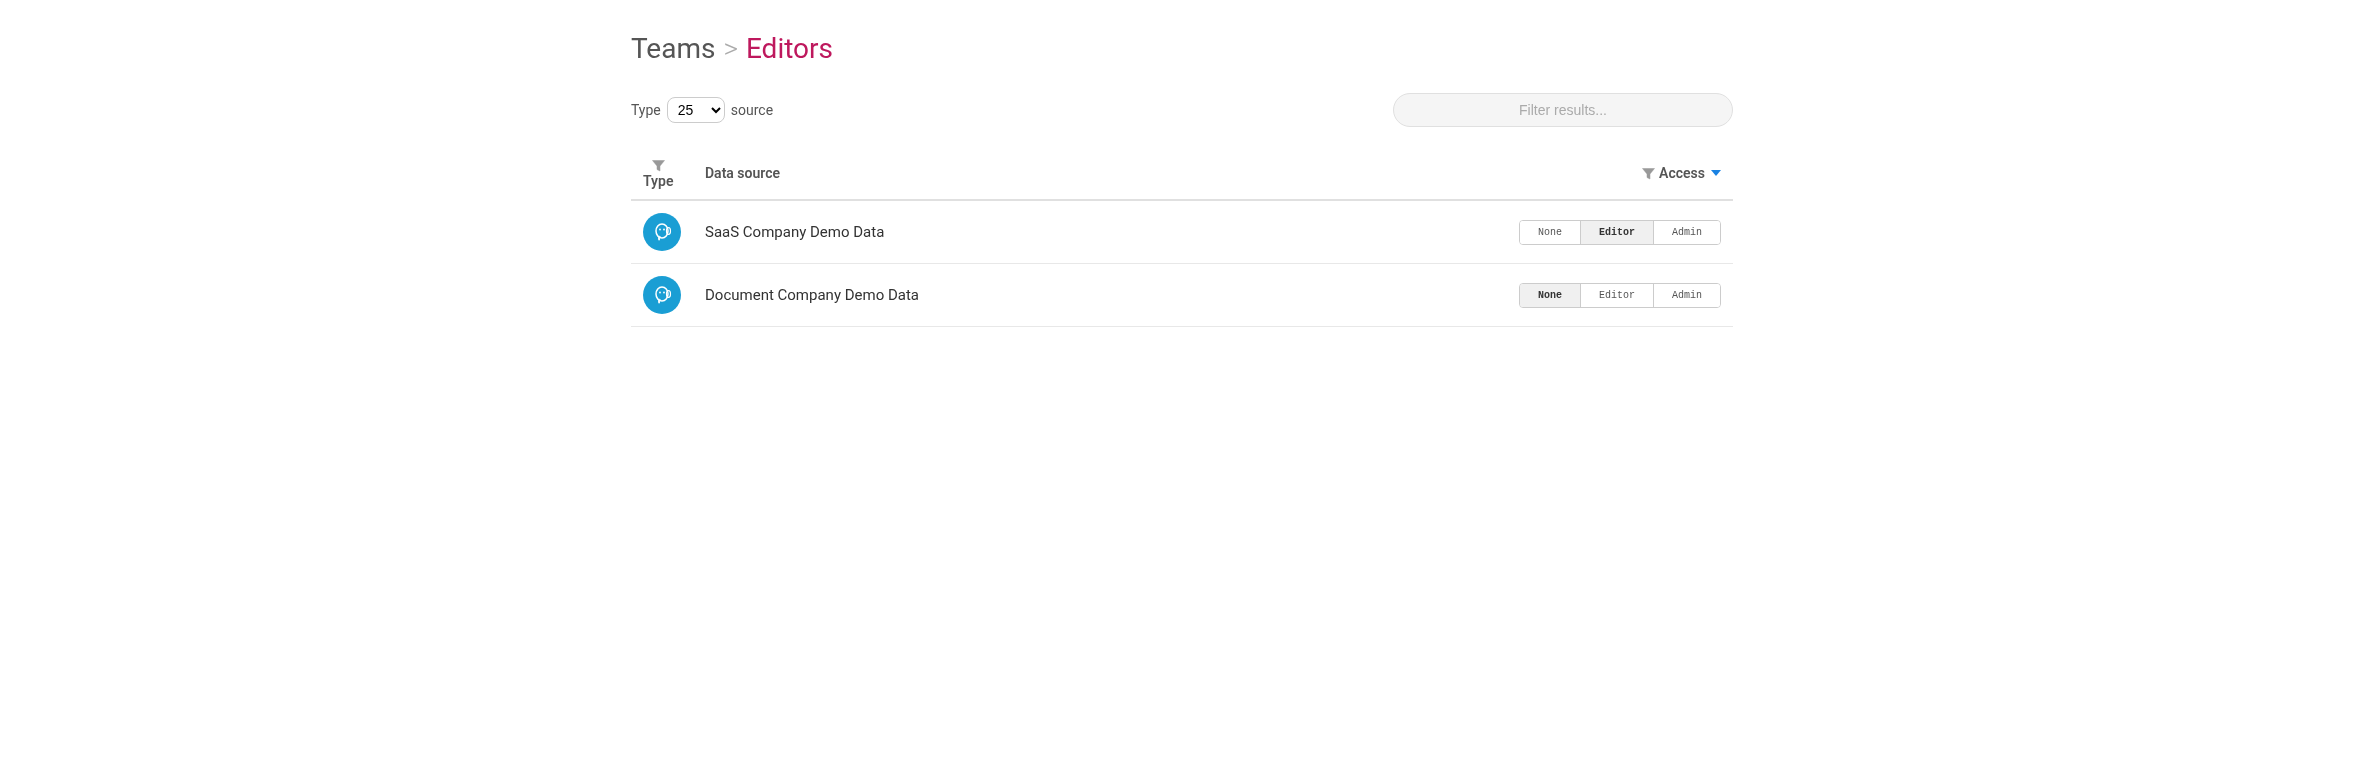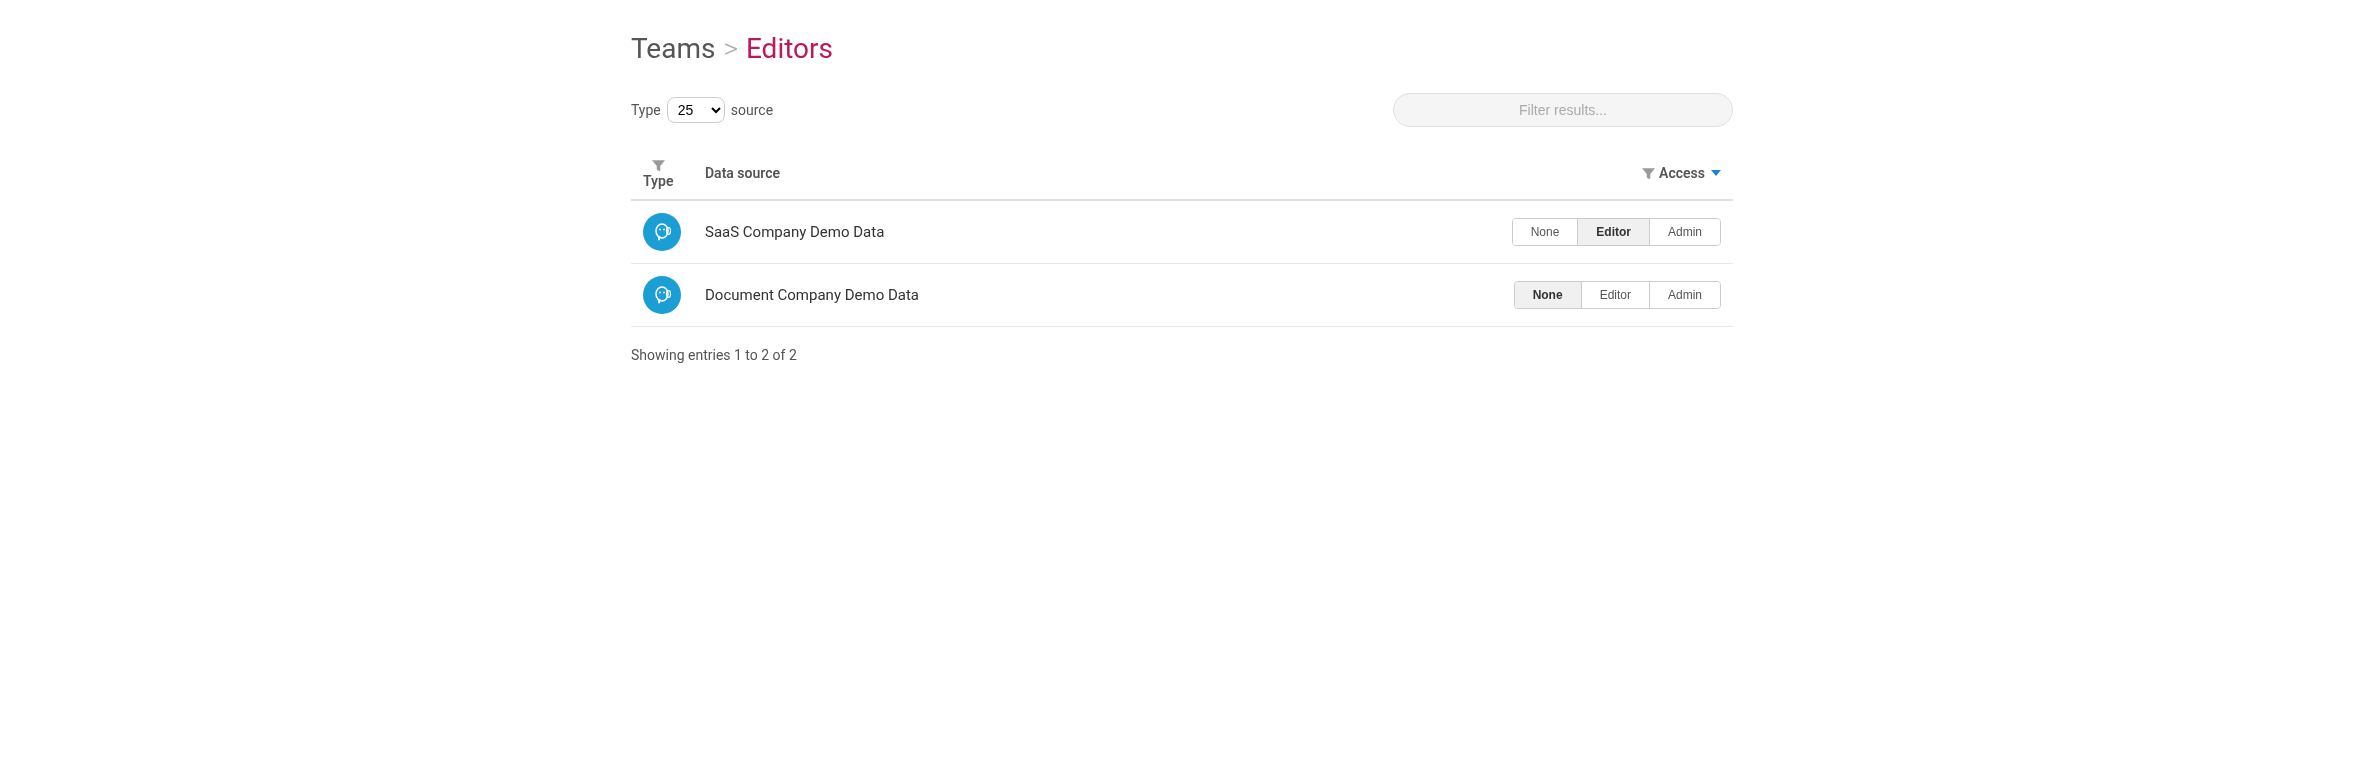--- a/index.html
+++ b/index.html
@@ -119,23 +119,24 @@
       display: inline-flex;
       border: 1px solid #ccc;
       border-radius: 4px;
       overflow: hidden;
     }
     .btn-group button {
       border: none;
       border-right: 1px solid #ccc;
       background: #fff;
       padding: 6px 18px;
-      font-size: 12px;
+      font-size: 10px;
       cursor: pointer;
       color: #555;
+      font-family: Liberation Mono, monospace;
     }
     .btn-group button:last-child {
       border-right: none;
     }
     .btn-group button.selected {
       background: #f0f0f0;
       font-weight: 600;
       color: #333;
     }
     .chevron-down {
@@ -249,15 +250,14 @@
           <td>Document Company Demo Data</td>
           <td style="text-align: right;"><div class="btn-group">
               <button class="selected">None</button>
               <button>Editor</button>
               <button>Admin</button>
             </div></td>
         </tr>
       </tbody>
   </table>
 
-  <div class="showing-entries">Showing entries 1 to 2 of 2</div>
 
 </div>
 
 </body></html>

